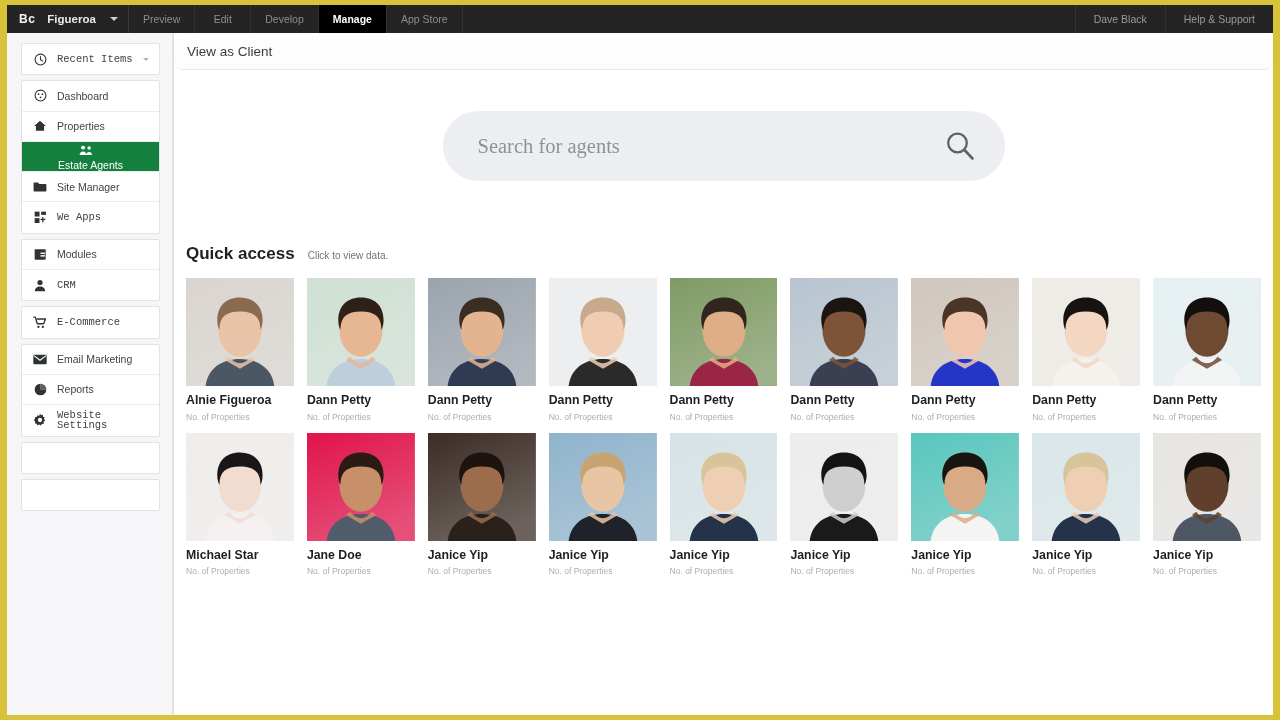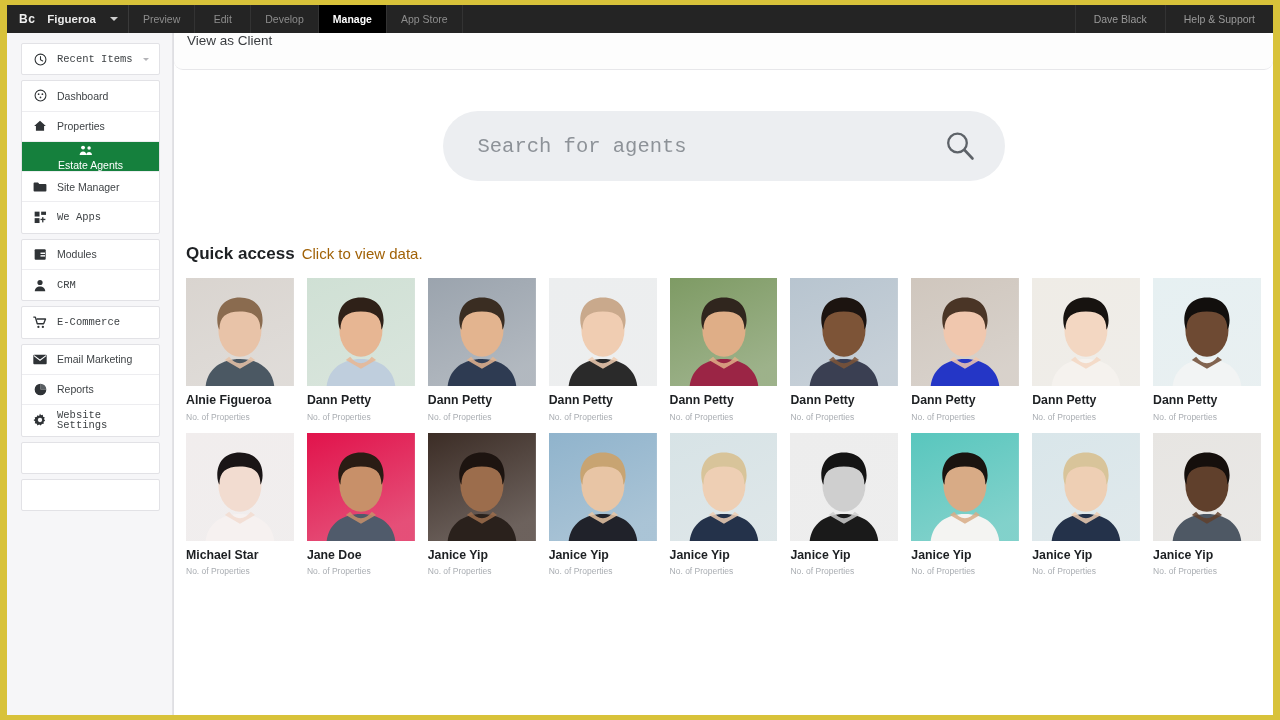--- a/index.html
+++ b/index.html
@@ -113,21 +113,21 @@
   
   .main {
     position: absolute; left: 166px; top: 0;
     width: 1100px; height: 682px;
     background: #ffffff;
     border-left: 1px solid #dfdfe3;
   }
   .main-head {
     height: 37px;
     border-bottom: 1px solid #e7e7ea;
-    display: flex; 
+    display: flex; align-items: center;
     padding-left: 13px;
     background: #fdfdfd;
     border-radius: 9px;
   }
   .main-head-title {
     font-size: 13.5px; color: #3a3d40;
   }
   .main-scroll {
     height: 645px;
     overflow: hidden;
@@ -142,34 +142,34 @@
   .search-pill {
     width: 562px; height: 70px;
     background: #eceef1;
     border-radius: 36px;
     display: flex; align-items: center;
     padding: 0 28px 0 35px;
   }
   .search-input {
     flex: 1;
     border: none; outline: none; background: transparent;
-    font-family: Liberation Mono, monospace;
+    font-family: Liberation Serif, serif;
     font-size: 20.5px;
     color: #4c1d95;
   }
   .search-input::placeholder { color: #8d9298; }
   .search-icon { width: 34px; height: 34px; flex: 0 0 34px; }
 
   
   .qa-head {
     margin: 63px 0 0 12px;
     display: flex; align-items: baseline; gap: 7px;
   }
   .qa-title { font-size: 17px; font-weight: bold; color: #1e2124; }
-  .qa-sub { font-size: 15px; color: #a16207; }
+  .qa-sub { font-size: 10px; color: #737373; margin-left: 6px; }
 
   .grid {
     margin-top: 14px;
     padding: 0 12px;
     display: grid;
     grid-template-columns: repeat(9, 1fr);
     column-gap: 13px;
     row-gap: 11px;
   }
   .card { width: 100%; }

